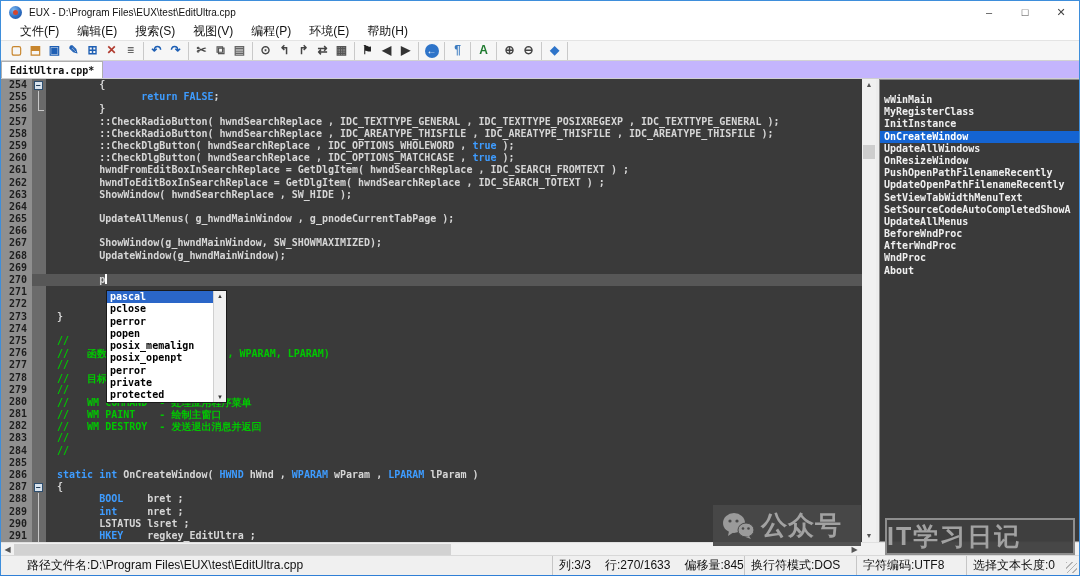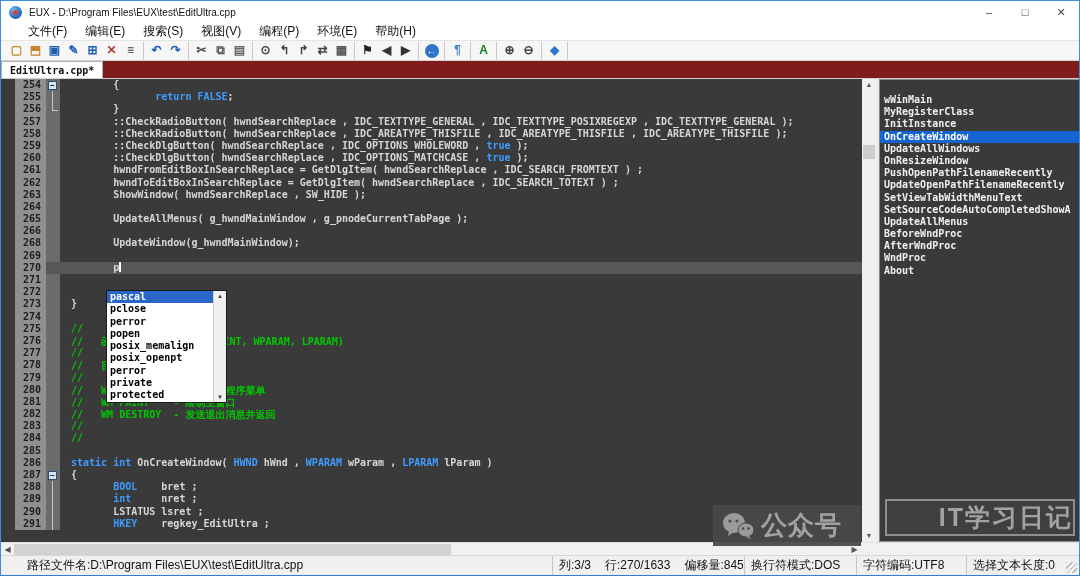--- a/index.html
+++ b/index.html
@@ -15,43 +15,43 @@
               position:relative; }
   .app-icon::after { content:''; position:absolute; left:4px; top:4px; width:5px; height:5px;
               border-radius:50%; background:#D4452E; }
   .title-text { font-size:10px; color:#111; white-space:nowrap; }
   .win-controls { margin-left:auto; display:flex; height:22px; }
   .win-btn { width:36px; display:flex; align-items:center; justify-content:center;
              font-size:11px; color:#444; }
 
   
   .menubar { height:17px; background:#FFFFFF; display:flex; align-items:flex-start;
-             font-size:12px; color:#111; padding-left:18px; flex:0 0 auto; }
+             font-size:12px; color:#111; padding-left:10px; flex:0 0 auto; }
   .menu-item { padding:0 9px; line-height:17px; }
 
   
   .toolbar { height:21px; background:#F6F6F6; border-top:1px solid #E4E4E4; border-bottom:1px solid #D2D2D2;
              display:flex; align-items:center; padding-left:3px; flex:0 0 auto; }
   .tb-group { display:flex; align-items:center; height:18px; padding:0 3px; border-right:1px solid #C9C9C9; }
   .tb-btn { width:19px; height:17px; display:flex; align-items:center; justify-content:center; }
   .tb-ic { font-size:12px; line-height:15px; font-weight:bold; }
   .tb-ic.round { width:14px; height:14px; border-radius:50%; font-size:10px; text-align:center; line-height:14px; }
 
   
-  .tabbar { height:18px; background:#7f1d1d; border-bottom:1px solid #CFCFCF;
+  .tabbar { height:18px; background:#c4b5fd; border-bottom:1px solid #CFCFCF;
             display:flex; align-items:flex-end; flex:0 0 auto;text-align:center; }
   .tab { height:17px; background:#FFFFFF; border:1px solid #AFAFAF; border-bottom:none;
          padding:0 8px; font:10px "DejaVu Sans Mono",monospace; font-weight:bold;
          display:flex; align-items:center; color:#111; }
 
   
   .main { height:463px; display:flex; background:#ECECEC; position:relative; flex:0 0 auto; }
   .editor { width:861px; background:#3A3A3A; overflow:hidden; flex:0 0 auto; }
   .ed-line { display:flex; height:12.2px; line-height:12.2px;
-             font:bold 10px "DejaVu Sans Mono",monospace;margin-left:14px; }
+             font:bold 10px "DejaVu Sans Mono",monospace; }
   .ln { width:31px; flex:0 0 auto; background:#8F8F8F; color:#1E1E1E; text-align:right;
         padding-right:5px; font-weight:bold; }
   .fold { width:14px; flex:0 0 auto; background:#6B6B6B; position:relative; }
   .fold.line::after  { content:''; position:absolute; left:6px; top:0; bottom:0; width:1px; background:#C8C8C8; }
   .fold.corner::after{ content:''; position:absolute; left:6px; top:0; width:5px; height:7px;
                        border-left:1px solid #C8C8C8; border-bottom:1px solid #C8C8C8; }
   .fold-box { width:9px; height:9px; background:#D9E4EF; border:1px solid #2E4E6E; color:#102E4C;
               font-size:8px; line-height:7px; text-align:center; display:inline-block; margin:1px 0 0 2px; }
   .code { flex:1 1 auto; color:#D6D6D6; white-space:pre; padding-left:11px; overflow:hidden; }
   .ed-line.cur .code, .ed-line.cur .fold { background:#575757; }
@@ -100,23 +100,23 @@
   .st-c { width:112px; border-left:1px solid #C6C6C6; }
   .st-d { width:110px; border-left:1px solid #C6C6C6; }
   .st-e { flex:1; border-left:1px solid #C6C6C6; }
   .grip { position:absolute; right:2px; bottom:2px; width:11px; height:11px;
           background:repeating-linear-gradient(135deg,#B4B4B4 0 1px,transparent 1px 4px); }
 
   
   .wm1 { position:absolute; left:712px; top:504px; width:148px; height:41px; z-index:50;
          background:rgba(72,72,72,0.94); color:#A2A2A2; display:flex; align-items:center;
          font-size:26px; font-weight:bold; letter-spacing:1px; }
-  .wm2 { position:absolute; left:884px; top:498px; width:190px; height:37px; z-index:50;
+  .wm2 { position:absolute; left:884px; top:517px; width:190px; height:37px; z-index:50;
          background:rgba(64,64,64,0.96); border:2px solid #8E8E8E; color:#A2A2A2;
-         display:flex; align-items:center; justify-content:flex-end; font-size:25px;
+         display:flex; align-items:center; justify-content:flex-start; font-size:25px;
          font-weight:bold; letter-spacing:2px; }
   .wm-icon { margin:0 6px 0 8px; flex:0 0 auto; }
 </style>
 </head>
 <body>
 
 <div class="window">
 
   <div class="titlebar">
     <span class="app-icon"></span>
@@ -302,20 +302,25 @@
         </div>
         <div class="ed-line">
           <span class="ln">265</span>
           <span class="fold"></span>
           <span class="code"><span class="w">       UpdateAllMenus( g_hwndMainWindow , g_pnodeCurrentTabPage );</span></span>
         </div>
         <div class="ed-line">
           <span class="ln">266</span>
           <span class="fold"></span>
           <span class="code"></span>
+        </div>
+        <div class="ed-line">
+          <span class="ln">267</span>
+          <span class="fold"></span>
+          <span class="code"><span class="w">       ShowWindow(g_hwndMainWindow, SW_SHOWMAXIMIZED);</span></span>
         </div>
         <div class="ed-line">
           <span class="ln">268</span>
           <span class="fold"></span>
           <span class="code"><span class="w">       UpdateWindow(g_hwndMainWindow);</span></span>
         </div>
         <div class="ed-line">
           <span class="ln">269</span>
           <span class="fold"></span>
           <span class="code"></span>

